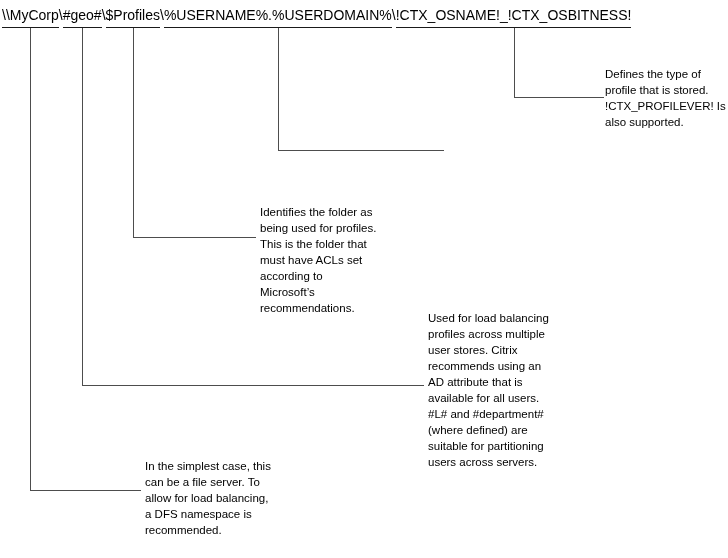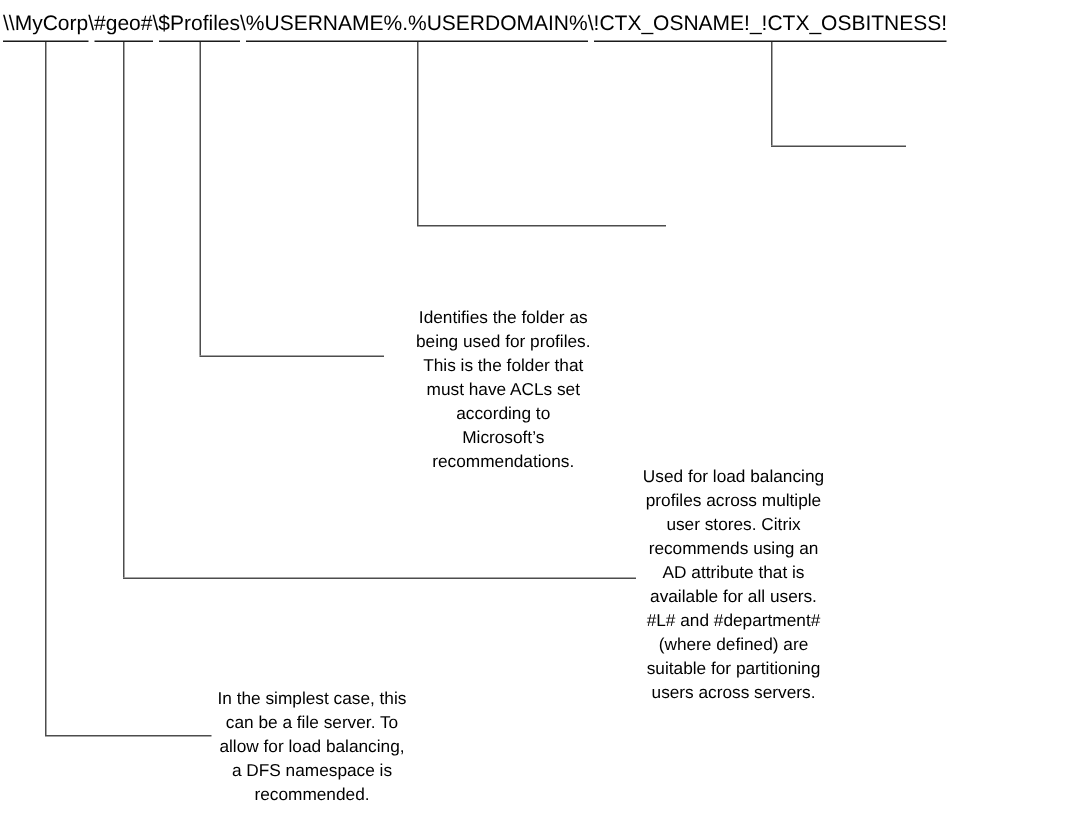--- a/index.html
+++ b/index.html
@@ -5,21 +5,20 @@
   * { box-sizing: border-box; }
   html, body { margin: 0; padding: 0; background: #ffffff; }
   .canvas {
     position: relative;
     width: 728px;
     height: 558px;
     background: #ffffff;
     font-family: "Liberation Sans", sans-serif;
     color: #000000;
     overflow: hidden;
-    text-align: center;
   }
   .path {
     position: absolute;
     left: 2px;
     top: 6px;
     font-size: 14px;
     white-space: nowrap;
   }
   .seg { display: inline-block; line-height: 18px; padding-bottom: 3px; }
   .seg.u { border-bottom: 1px solid #1a1a1a; }
@@ -55,15 +54,16 @@
     <div class="vline" style="left: 278px; top: 28px; height: 122px;"></div>
     <div class="hline" style="left: 278px; top: 150px; width: 166px;"></div>
   </div>
   <div class="connector">
     <div class="vline" style="left: 514px; top: 28px; height: 69px;"></div>
     <div class="hline" style="left: 514px; top: 97px; width: 90px;"></div>
   </div>
 
   <div class="note" style="left:428px; top:310px; width:122px;">Used for load balancing profiles across multiple user stores. Citrix recommends using an AD attribute that is available for all users. #L# and #department# (where defined) are suitable for partitioning users across servers.</div>
   <div class="note" style="left:145px; top:458px; width:126px;">In the simplest case, this can be a file server. To allow for load balancing, a DFS namespace is recommended.</div>
-  <div class="note" style="left:260px; top:204px; width:117px;margin-left:17px;">Identifies the folder as being used for profiles. This is the folder that must have ACLs set according to Microsoft’s recommendations.</div>
+  <div class="note" style="left:260px; top:204px; width:117px;">Identifies the folder as being used for profiles. This is the folder that must have ACLs set according to Microsoft’s recommendations.</div>
+  <div class="note" style="left:605px; top:66px; width:121px;">Defines the type of profile that is stored. !CTX_PROFILEVER! Is also supported.</div>
 
 </div>
 
 </body></html>

